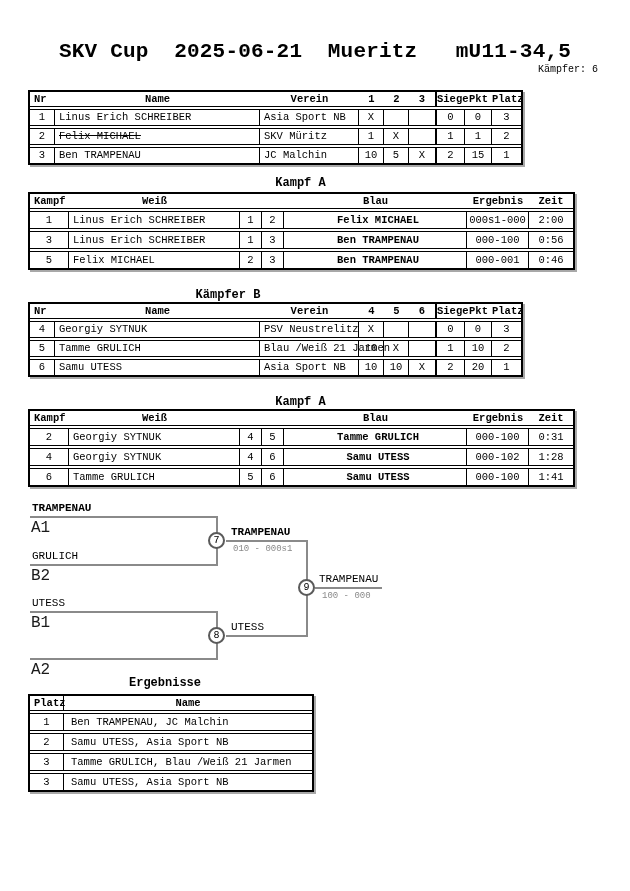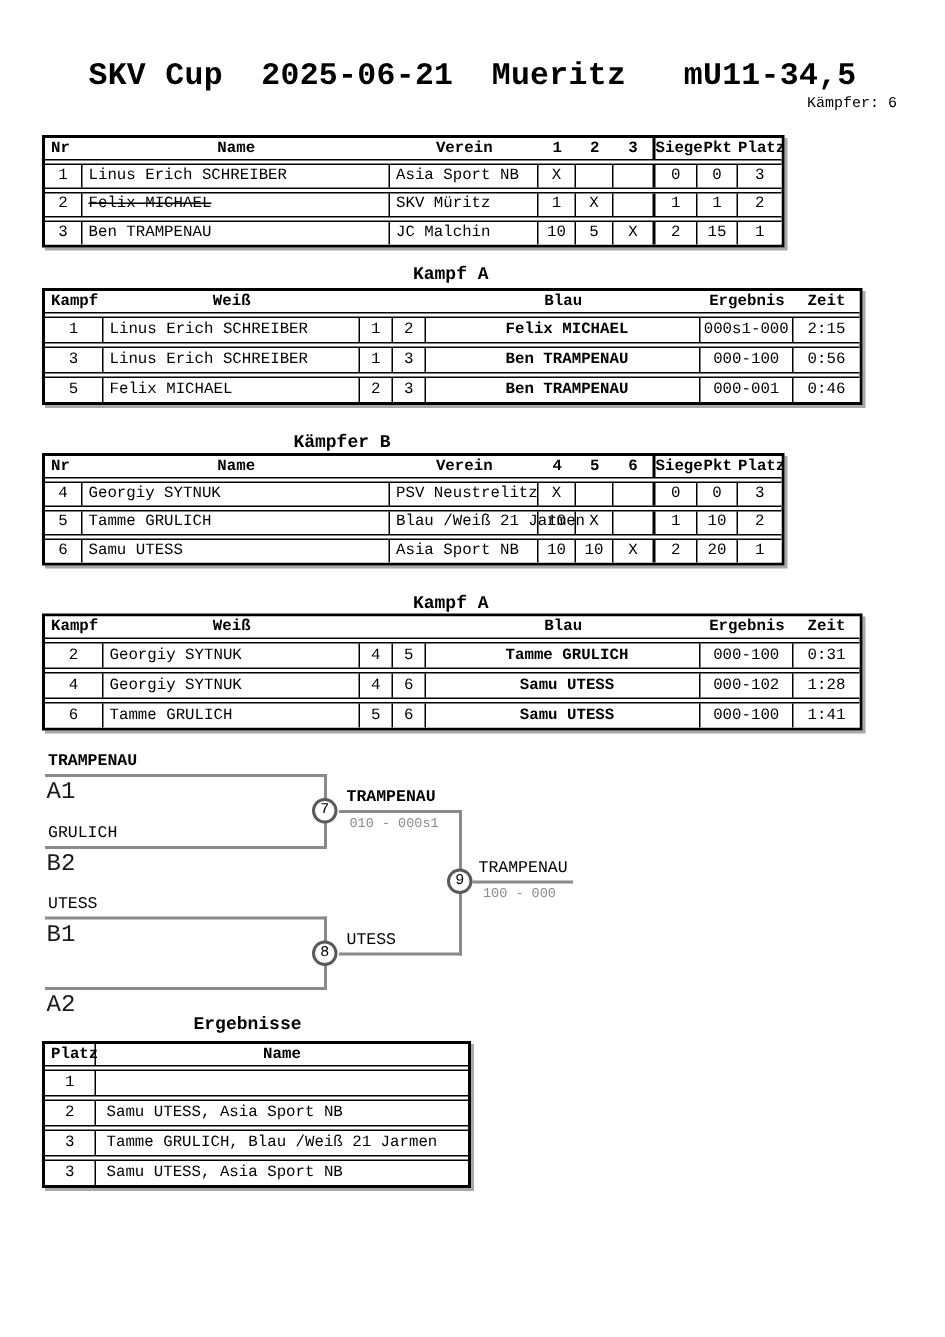--- a/index.html
+++ b/index.html
@@ -115,21 +115,21 @@
       <div class="td c m-erg">Ergebnis</div>
       <div class="td c m-zeit">Zeit</div>
     </div>
     <div class="trow m-row">
       <div class="td c bR m-kampf">1</div>
       <div class="td l bR m-weiss">Linus Erich SCHREIBER</div>
       <div class="td c bR m-n">1</div>
       <div class="td c bR m-n">2</div>
       <div class="td l bR m-blau bold">Felix MICHAEL</div>
       <div class="td c bR m-erg">000s1-000</div>
-      <div class="td c m-zeit">2:15</div>
+      <div class="td c m-zeit">2:00</div>
     </div>
     <div class="trow m-row">
       <div class="td c bR m-kampf">3</div>
       <div class="td l bR m-weiss">Linus Erich SCHREIBER</div>
       <div class="td c bR m-n">1</div>
       <div class="td c bR m-n">3</div>
       <div class="td l bR m-blau bold">Ben TRAMPENAU</div>
       <div class="td c bR m-erg">000-100</div>
       <div class="td c m-zeit">0:56</div>
     </div>
@@ -268,20 +268,21 @@
   </div>
 
   <div class="sec" style="top:676px; left:20px; width:290px;">Ergebnisse</div>
   <div class="tbl" style="left:28px; top:694px;">
     <div class="trow thead">
       <div class="td l bR r-platz">Platz</div>
       <div class="td c r-name">Name</div>
     </div>
     <div class="trow r-row">
       <div class="td c bR r-platz">1</div>
+      <div class="td l r-name" style="padding-left:7px;">Ben TRAMPENAU, JC Malchin</div>
     </div>
     <div class="trow r-row">
       <div class="td c bR r-platz">2</div>
       <div class="td l r-name" style="padding-left:7px;">Samu UTESS, Asia Sport NB</div>
     </div>
     <div class="trow r-row">
       <div class="td c bR r-platz">3</div>
       <div class="td l r-name" style="padding-left:7px;">Tamme GRULICH, Blau /Weiß 21 Jarmen</div>
     </div>
     <div class="trow r-row">

